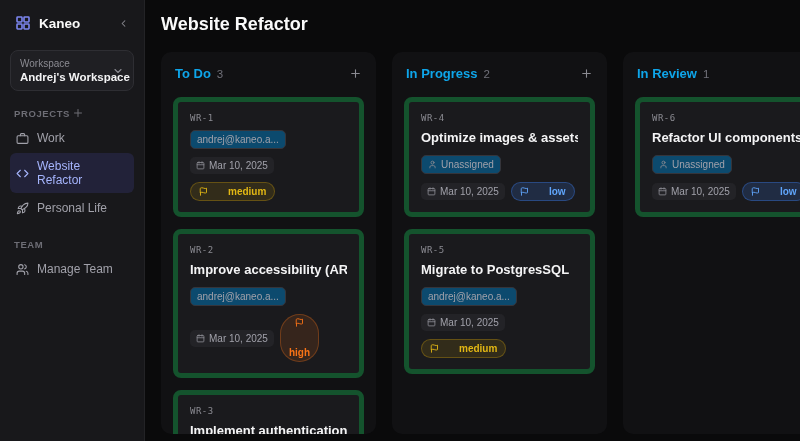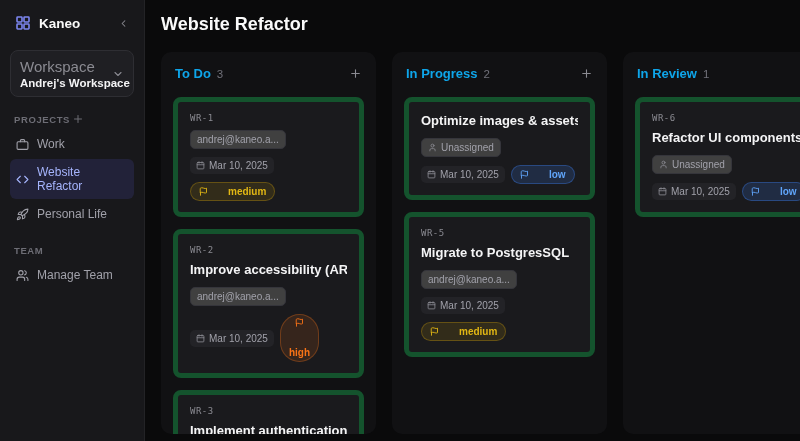--- a/index.html
+++ b/index.html
@@ -10,21 +10,21 @@
   
   .sidebar { width:145px; min-width:145px; background:#18181b; border-right:1px solid #232326;
              padding:12px 10px; display:flex; flex-direction:column; }
   .sb-head { display:flex; align-items:center; gap:7px; padding:2px 2px 4px 4px; }
   .logo-box { width:18px; height:18px; display:flex; align-items:center; justify-content:center; }
   .sb-title { font-size:13.5px; font-weight:700; color:#fafafa; flex:1; }
   .collapse-btn { color:#8b8b92; font-size:13px; cursor:pointer; padding:0 3px; }
   .ws-box { margin-top:14px; background:#1f1f23; border:1px solid #2e2e33; border-radius:8px;
             padding:7px 9px; display:flex; align-items:center; cursor:pointer; }
   .ws-text { flex:1; min-width:0; }
-  .ws-label { font-size:15px; color:#8b8b92; margin-bottom:2px; }
+  .ws-label { font-size:10px; color:#8b8b92; margin-bottom:2px; }
   .ws-value { font-size:11.5px; font-weight:700; color:#f4f4f5; white-space:nowrap; }
   .sb-section { display:flex; align-items:center; margin:16px 4px 6px 4px; }
   .sb-section span { flex:1; font-size:9.5px; font-weight:700; letter-spacing:.6px; color:#6d6d75; }
   .icon-btn { color:#8b8b92; cursor:pointer; display:flex; align-items:center; }
   .sb-item { display:flex; align-items:center; gap:8px; padding:6px 6px; border-radius:6px;
              font-size:12px; color:#a1a1aa; cursor:pointer; margin-bottom:2px; }
   .sb-item.active { background:rgba(99,102,241,.14); color:#a5b4fc; }
   .sb-item .ic { display:flex; align-items:center; color:inherit; }
 
   
@@ -39,21 +39,21 @@
   .card { background:#1a1a1d; border:5px solid #14532d; border-radius:8px; padding:11px 12px;
           margin-bottom:12px; cursor:pointer; }
   .card-id { font-family:"DejaVu Sans Mono", monospace; font-size:9px; color:#8b8b92;
              letter-spacing:.5px; margin-bottom:7px; }
   .card-title { font-size:13px; font-weight:700; color:#f4f4f5; margin-bottom:10px; white-space:nowrap;
                 overflow:hidden; }
   .badges { display:flex; flex-wrap:wrap; gap:8px 6px; align-items:center; }
   .chip { display:inline-flex; align-items:center; gap:4px; font-size:10px; color:#a1a1aa;
           padding:3px 6px; border-radius:5px; white-space:nowrap; }
   .chip .ic { display:flex; color:#8b8b92; }
-  .chip.assignee { border:1px solid #35353b; background:#404040; }
+  .chip.assignee { border:1px solid #35353b; background:#0c4a6e; }
   .chip.date { background:#232327; }
   .prio { display:inline-flex; align-items:center; gap:20px; font-size:10px; font-weight:700;
           padding:3px 8px; border-radius:999px; white-space:nowrap; }
   .prio .ic { display:flex; }
   .prio-medium { color:#e2b714; background:rgba(234,179,8,.12); border:1px solid rgba(234,179,8,.28); }
   .prio-high   { color:#f97316; background:rgba(249,115,22,.13); border:1px solid rgba(249,115,22,.3);flex-direction:column; }
   .prio-low    { color:#60a5fa; background:rgba(59,130,246,.18); border:1px solid rgba(59,130,246,.35); }
   svg { display:block; }
 </style>
 </head>
@@ -267,20 +267,21 @@
       <span class="col-count">2</span>
       <span class="icon-btn">
         <svg width="13" height="13" viewBox="0 0 24 24" fill="none" stroke="currentColor" stroke-width="2" stroke-linecap="round">
                 <line x1="12" y1="5" x2="12" y2="19"></line>
                 <line x1="5" y1="12" x2="19" y2="12"></line>
               </svg>
       </span>
     </div>
     <div class="cards">
   <article class="card">
+    <div class="card-id">WR-4</div>
     <div class="card-title">Optimize images &amp; assets</div>
     <div class="badges">
       <span class="chip assignee">
         <span class="ic">
           <svg width="9" height="9" viewBox="0 0 24 24" fill="none" stroke="currentColor" stroke-width="2.2" stroke-linecap="round" stroke-linejoin="round">
                       <path d="M19 21v-2a4 4 0 0 0-4-4H9a4 4 0 0 0-4 4v2"></path>
                       <circle cx="12" cy="7" r="4"></circle>
                     </svg>
         </span>
         <span class="assignee-text">Unassigned</span>

